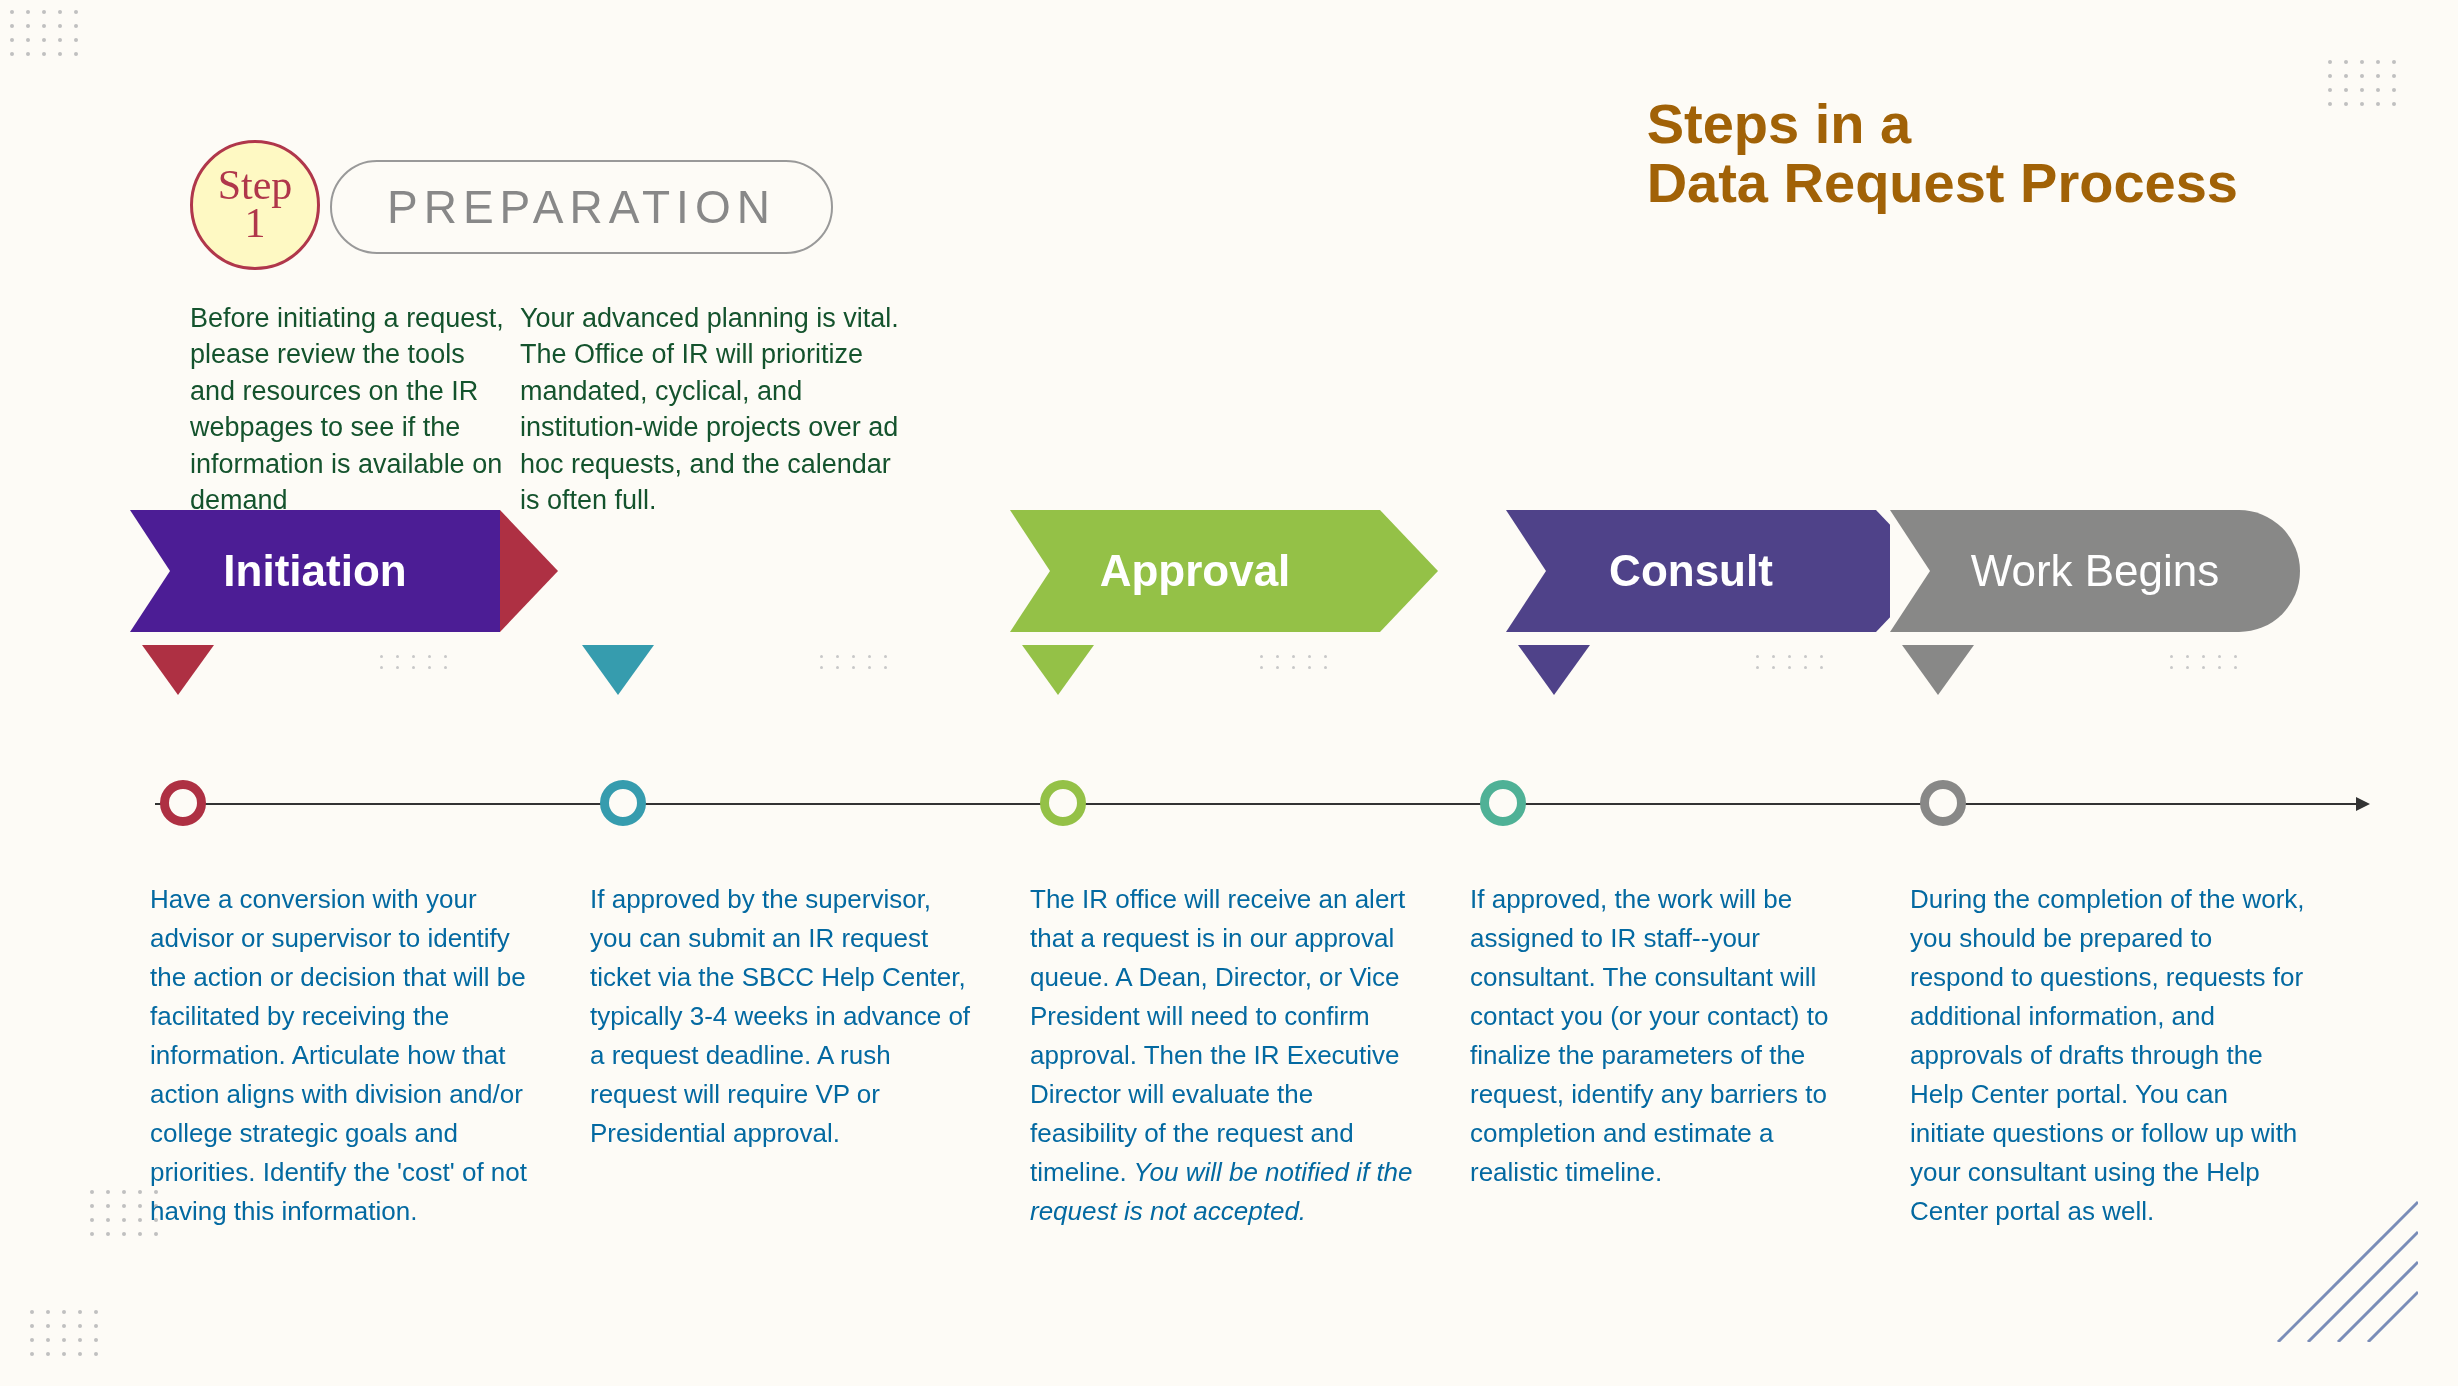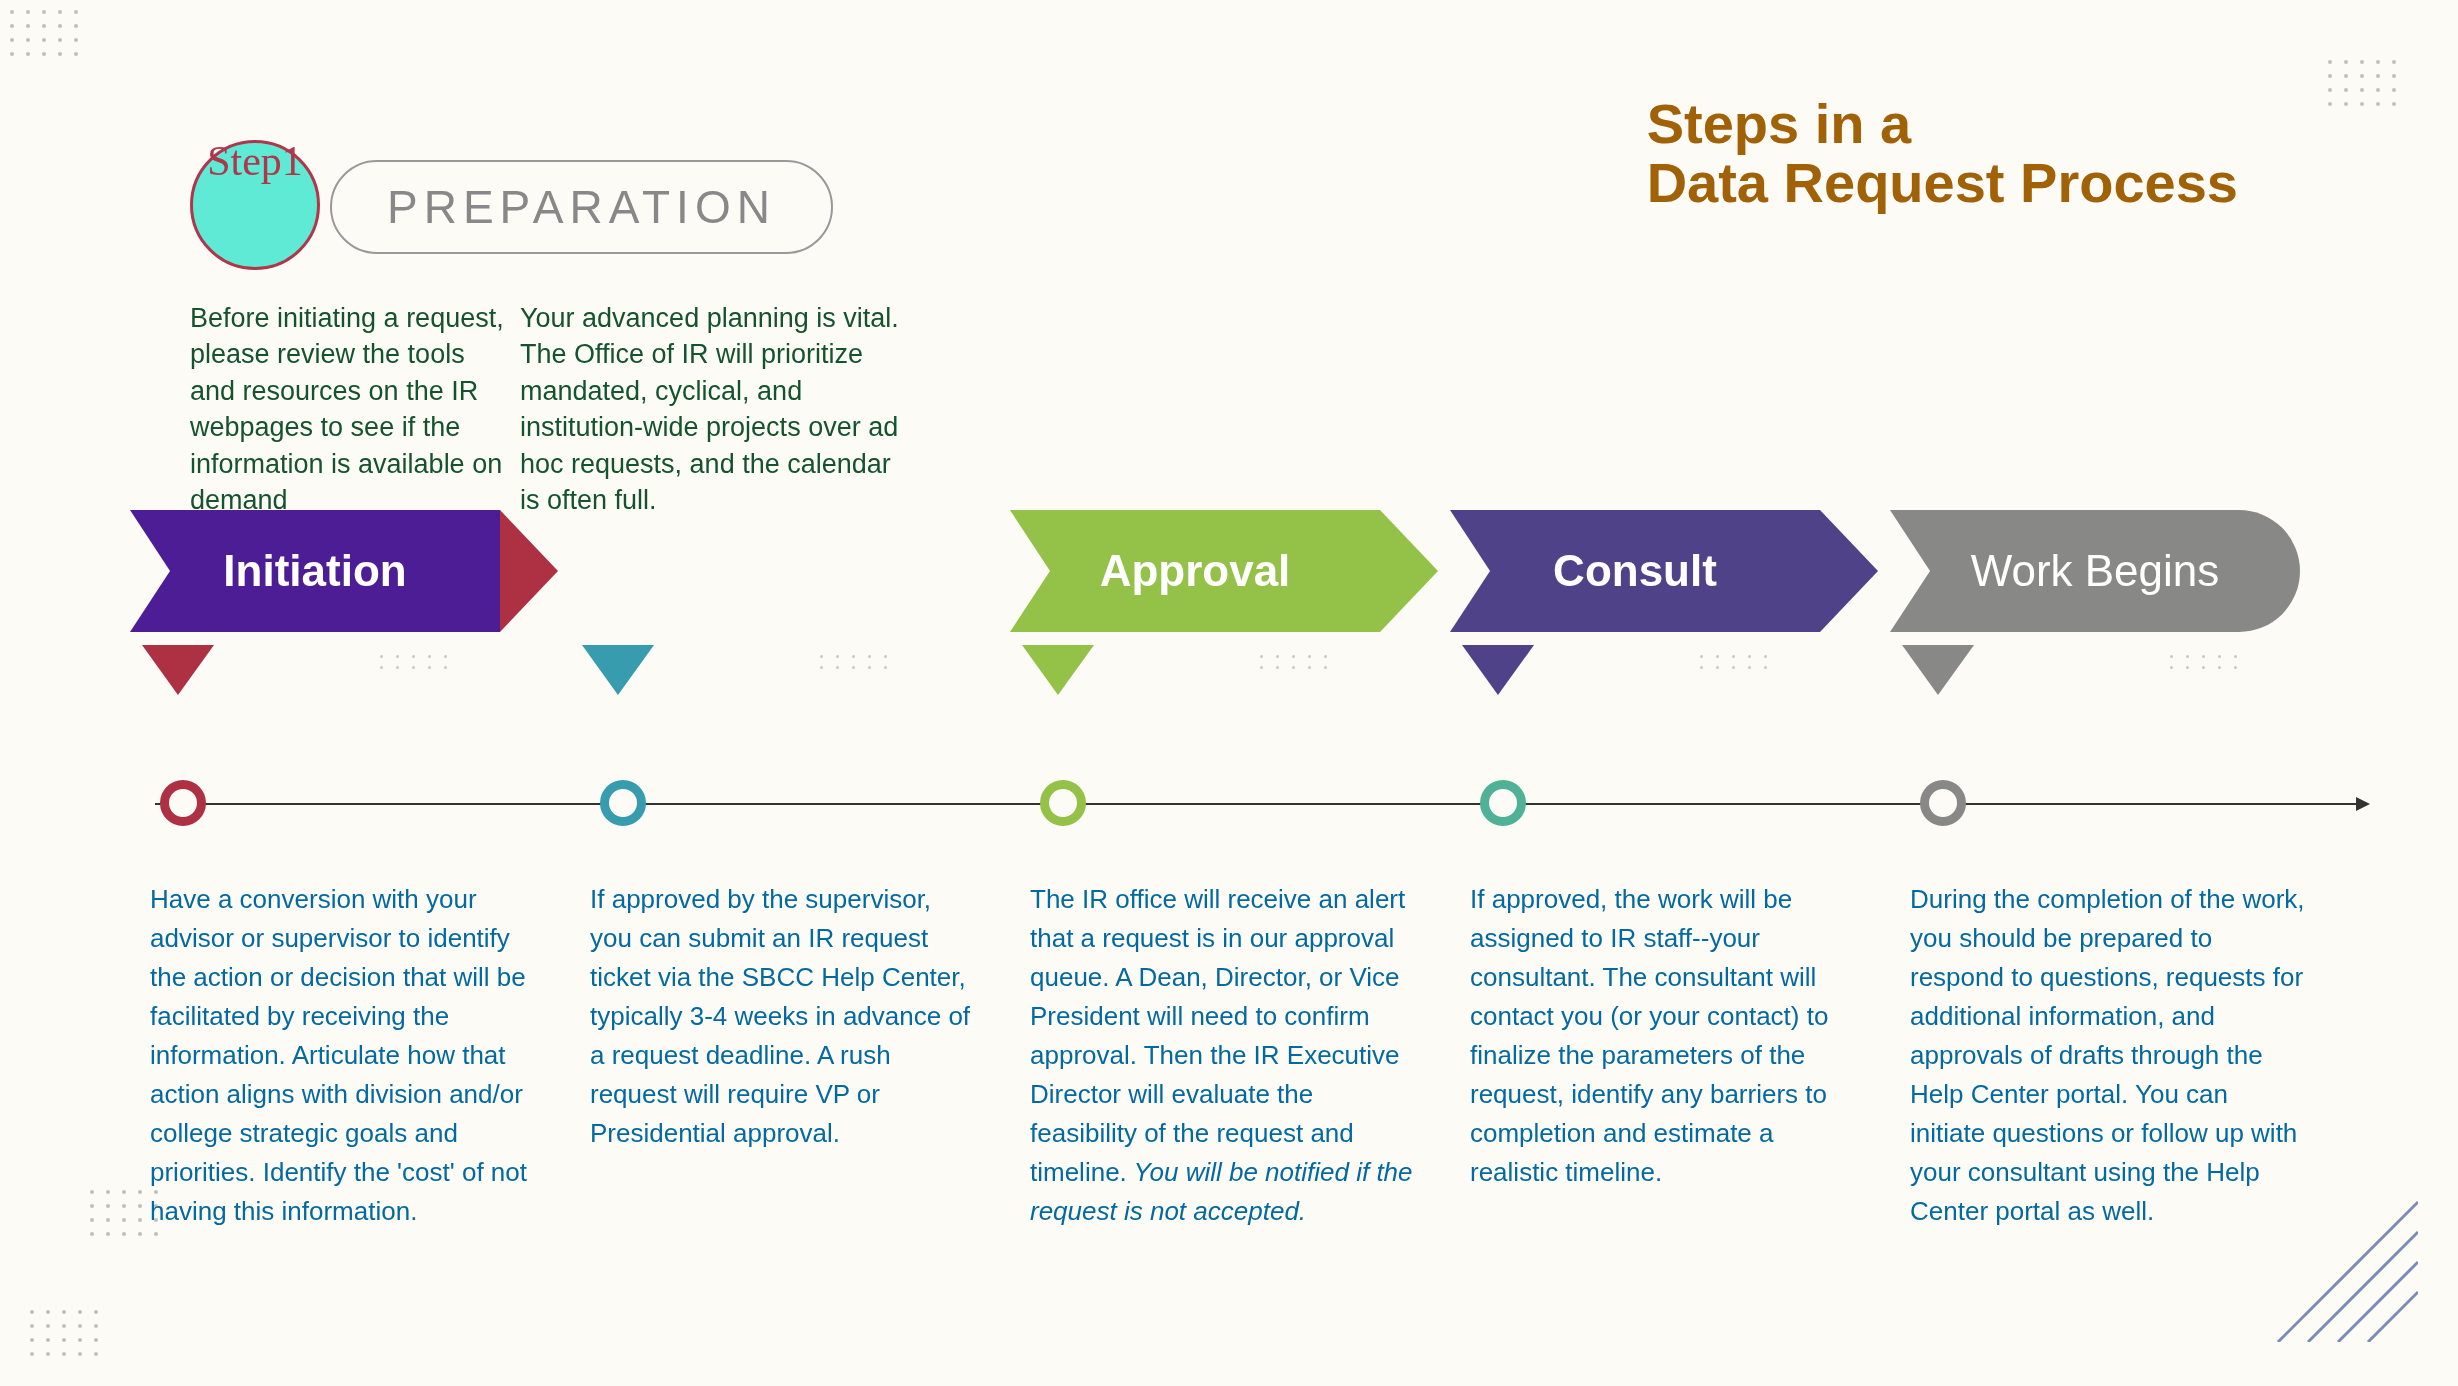--- a/index.html
+++ b/index.html
@@ -6,21 +6,21 @@
 body{font-family:Arial,Helvetica,sans-serif;background:#fdfbf6;width:2458px;height:1386px;position:relative;overflow:hidden}
 .dots{display:grid;grid-template-columns:repeat(5,6px);grid-gap:10px 10px;position:absolute}
 .dots span{width:4px;height:4px;background:#c0c0c0;border-radius:50%}
 .dots-tl{top:10px;left:10px}
 .dots-tr{top:60px;right:60px}
 .dots-bl1{bottom:30px;left:30px}
 .dots-bl2{bottom:150px;left:90px}
 .diag-lines{position:absolute;bottom:40px;right:40px}
 .diag-lines svg{width:180px;height:180px}
 .title{position:absolute;top:95px;right:220px;color:#a16207;font-weight:700;font-size:56px;line-height:1.05}
-.step-badge{position:absolute;top:140px;left:190px;width:130px;height:130px;border:3px solid #b0374b;border-radius:50%;display:flex;flex-direction:row;align-items:flex-start;justify-content:center;color:#b0374b;font-family:'Brush Script MT',cursive;font-size:42px;line-height:0.9;background:#5eead4}
+.step-badge{position:absolute;top:140px;left:190px;width:130px;height:130px;border:3px solid #b0374b;border-radius:50%;display:flex;flex-direction:column;align-items:center;justify-content:center;color:#b0374b;font-family:'Brush Script MT',cursive;font-size:42px;line-height:0.9;background:#fef9c3}
 .prep-pill{position:absolute;top:160px;left:330px;border:2px solid #999;border-radius:50px;padding:18px 55px;font-size:46px;letter-spacing:6px;color:#888;background:transparent}
 .prep-text{position:absolute;top:300px;font-size:27px;line-height:1.35;color:#14532d}
 .prep-text.a{left:190px;width:320px}
 .prep-text.b{left:520px;width:390px}
 .arrows{position:absolute;top:510px;left:130px;right:140px;height:160px}
 .arrow-group{position:absolute;top:0;height:160px}
 .arrow-body{position:relative;height:122px;display:flex;align-items:center;justify-content:center;color:#fff;font-weight:700;font-size:44px}
 .arrow-body::after{content:"";position:absolute;right:-58px;top:0;width:0;height:0;border-top:61px solid transparent;border-bottom:61px solid transparent;border-left:58px solid var(--c)}
 .arrow-body.notch::before{content:"";position:absolute;left:0;top:0;width:0;height:0;border-top:61px solid transparent;border-bottom:61px solid transparent;border-left:40px solid #fdfbf6}
 .down-tri{position:absolute;top:135px;left:12px;width:0;height:0;border-left:36px solid transparent;border-right:36px solid transparent;border-top:50px solid var(--c)}
@@ -194,21 +194,21 @@
         <span></span>
         <span></span>
         <span></span>
         <span></span>
         <span></span>
         <span></span>
         <span></span>
         <span></span>
       </div>
   </div>
-  <div class="arrow-group" style="left:1320px;width:370px;--c:#4f4289">
+  <div class="arrow-group" style="left:1376px;width:370px;--c:#4f4289">
     <div class="arrow-body notch" style="background:#4f4289">
         <span>Consult</span>
       </div>
     <div class="down-tri"></div>
     <div class="small-dots" style="left:250px">
         <span></span>
         <span></span>
         <span></span>
         <span></span>
         <span></span>

